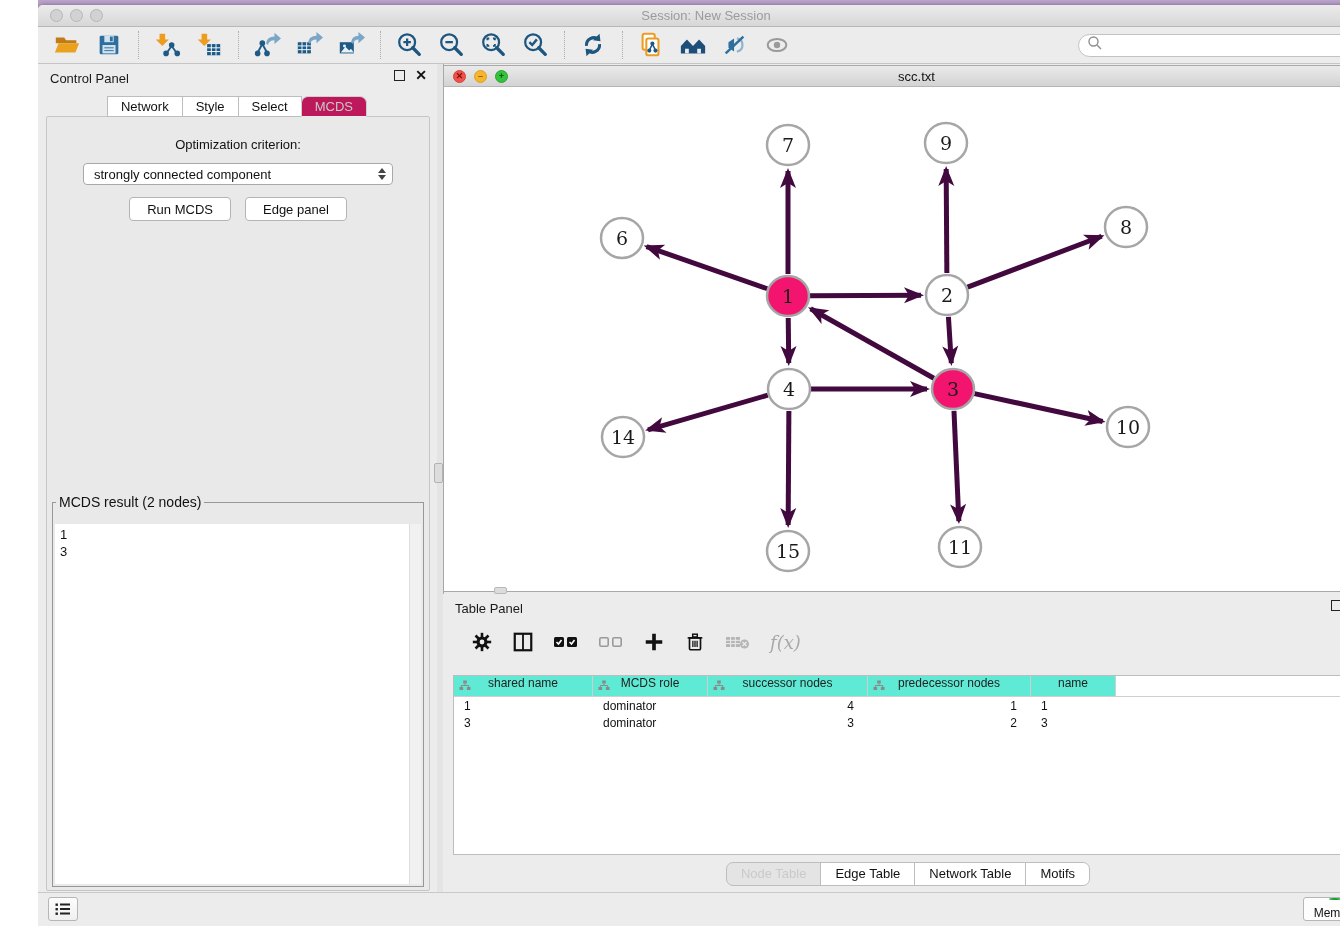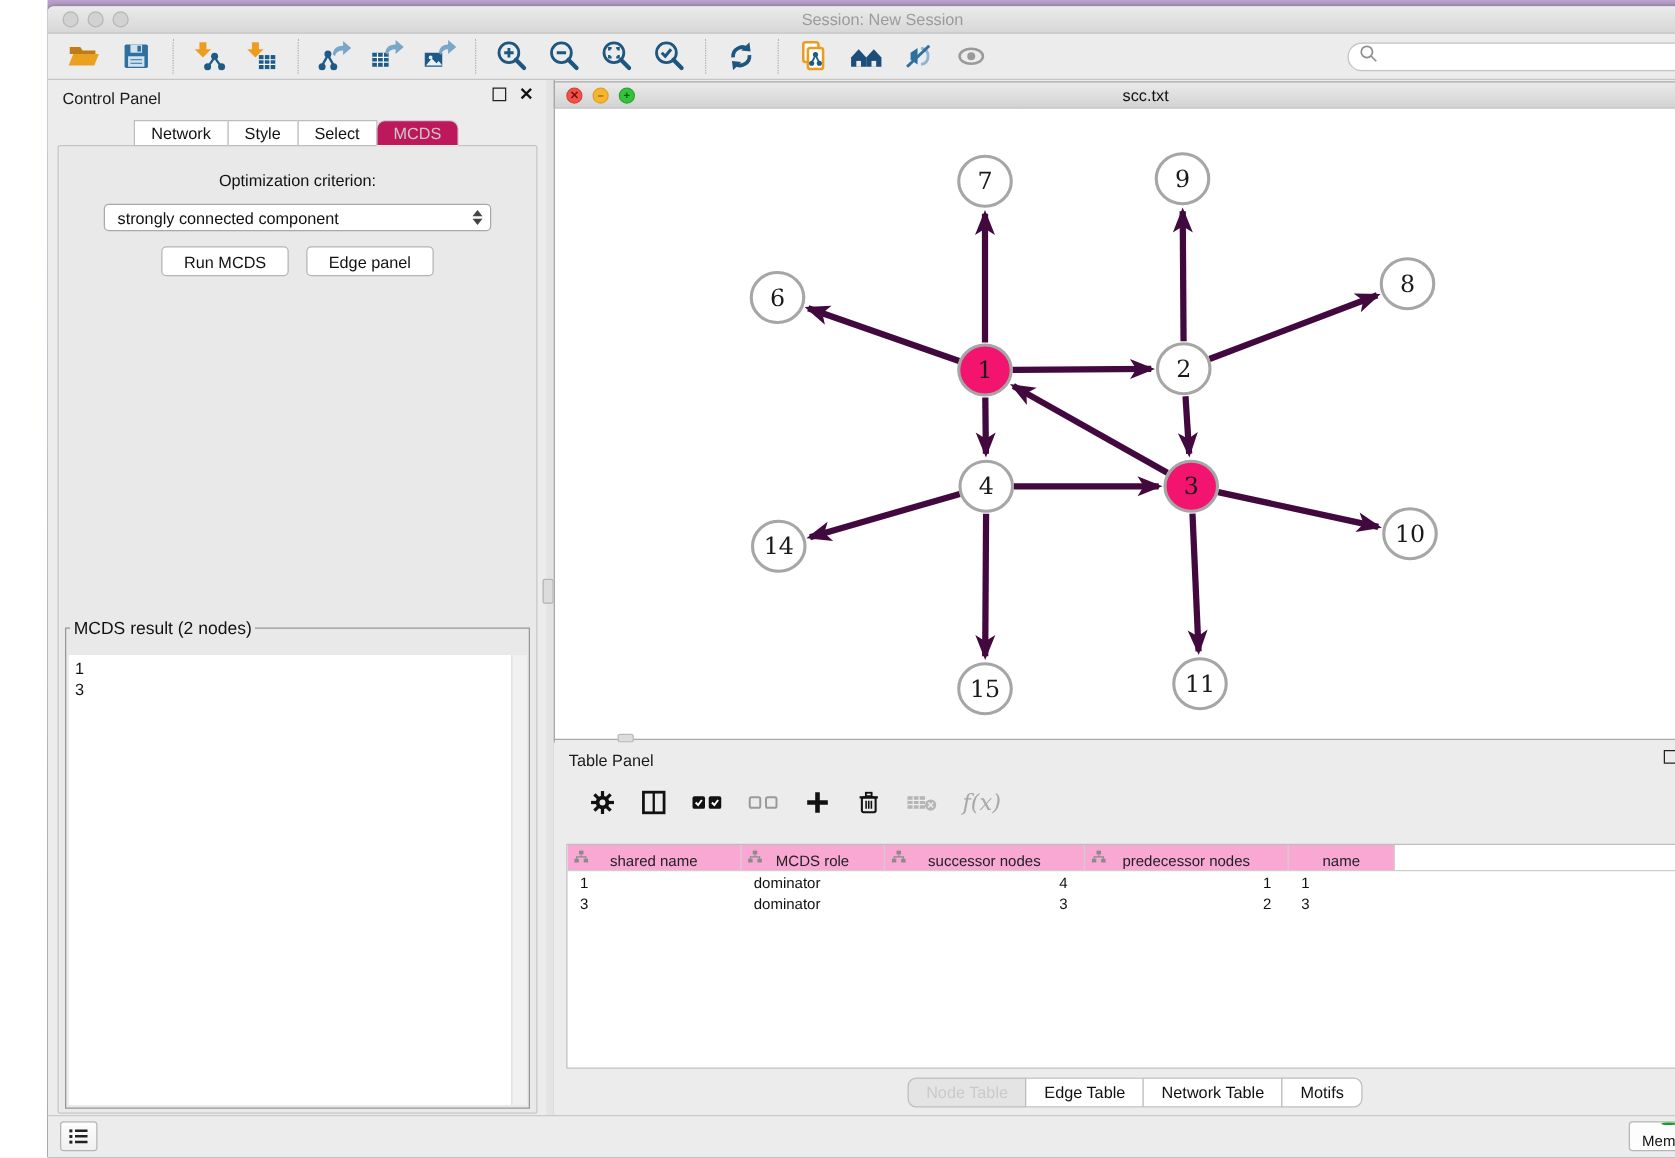--- a/index.html
+++ b/index.html
@@ -68,21 +68,21 @@
   .nw-canvas{position:relative;width:929px;height:504px;background:#fff;border:1px solid #a8a8a8;border-top:none;box-sizing:content-box;}
   
   .tpanel{position:absolute;left:405px;top:530px;right:0;bottom:33px;background:#ececec;}
   .tp-head{position:relative;height:26px;}
   .tp-title{position:absolute;left:12px;top:7px;font-size:13px;color:#1a1a1a;}
   .tp-toolbar{display:flex;align-items:center;padding-left:28px;height:44px;gap:19px;}
   .tpi{display:flex;align-items:center;justify-content:center;}
   .fx{font-family:"DejaVu Serif",serif;font-style:italic;font-size:18px;color:#a8a8a8;}
   .tablebox{position:absolute;left:10px;right:8px;top:81px;bottom:38px;background:#fff;border:1px solid #bdbdbd;overflow:hidden;}
   .thead{display:flex;height:20px;border-bottom:1px solid #cfcfcf;}
-  .th{background:#f9a8d4;border-right:1px solid #cfcfcf;box-sizing:border-box;display:flex;align-items:flex-end;
+  .th{background:#5eead4;border-right:1px solid #cfcfcf;box-sizing:border-box;display:flex;align-items:flex-start;
     justify-content:center;gap:5px;font-size:12px;color:#222;position:relative;}
   .th svg{position:absolute;left:5px;top:4px;}
   .tr{display:flex;height:17px;align-items:center;}
   .td{box-sizing:border-box;font-size:12px;color:#111;padding:0 14px 0 10px;}
   .tp-tabs{position:absolute;left:0;right:0;bottom:7px;display:flex;justify-content:center;}
   .bt-tab{font-size:13px;background:#fff;border:1px solid #bdbdbd;margin-left:-1px;padding:3px 14px 4px;color:#111;}
   .bt-tab:first-child{border-radius:7px 0 0 7px;}
   .bt-tab:last-child{border-radius:0 7px 7px 0;}
   .bt-tab.active{background:#e4e4e4;color:#cacaca;}
   

